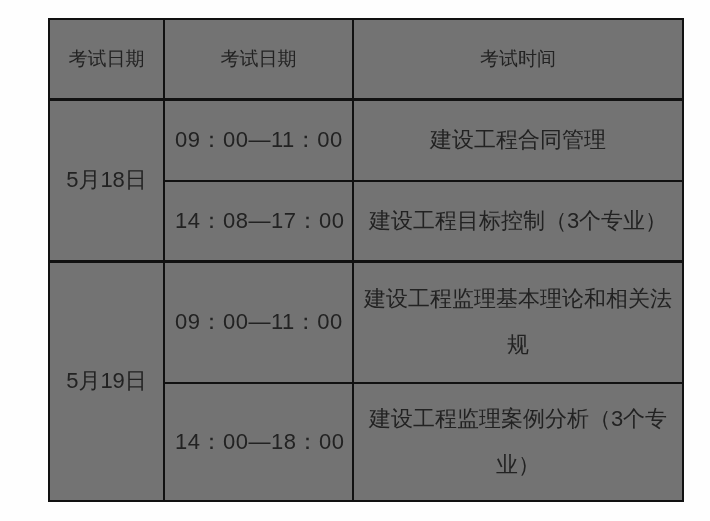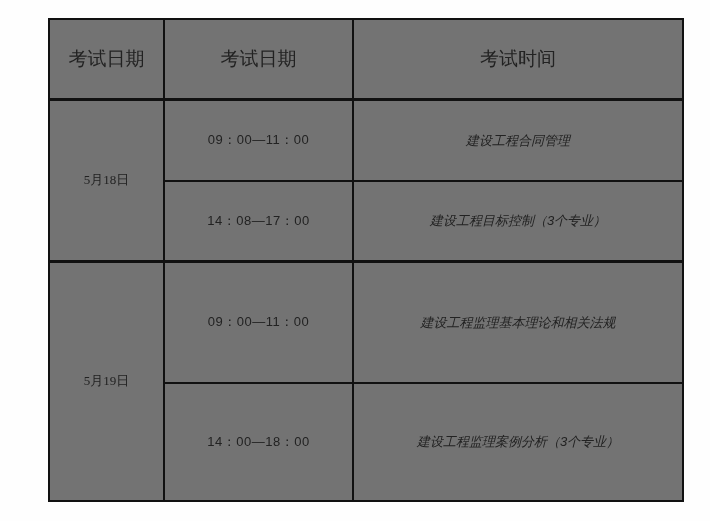--- a/index.html
+++ b/index.html
@@ -22,46 +22,45 @@
     width: 634px;
     border-collapse: collapse;
     table-layout: fixed;
     background: #737373;
   }
   table.schedule td {
     border: 2px solid #111111;
     text-align: center;
     vertical-align: middle;
     color: #222222;
-    font-size: 13px;
+    font-size: 22px;
     padding: 0 10px;
   }
   col.col-date    { width: 115px; }
   col.col-time    { width: 189px; }
   col.col-subject { width: 330px; }
 
   tr.header-row      { height: 80px; }
   tr.row-s1          { height: 82px; }
   tr.row-s2          { height: 80px; }
   tr.row-s3          { height: 122px; }
   tr.row-s4          { height: 118px; border-radius: 27px; }
 
   tr.header-row td   { border-bottom: 3px solid #111111; font-size: 19px; }
   tr.group-start td  { border-top: 3px solid #111111; }
 
   td.time-cell {
     font-size: 21px;
     letter-spacing: 0.5px;
     white-space: nowrap;
   }
-  td.date-cell { font-size: 20px; font-family: Liberation Serif, serif; }
+  td.date-cell { font-size: 20px; }
   td.subject-cell {
     line-height: 2.1;
     padding: 0 14px;
-    font-style: italic;
   }
 </style>
 </head>
 <body>
 
 <div class="page">
   <table class="schedule">
     <colgroup>
       <col class="col-date">
       <col class="col-time">

